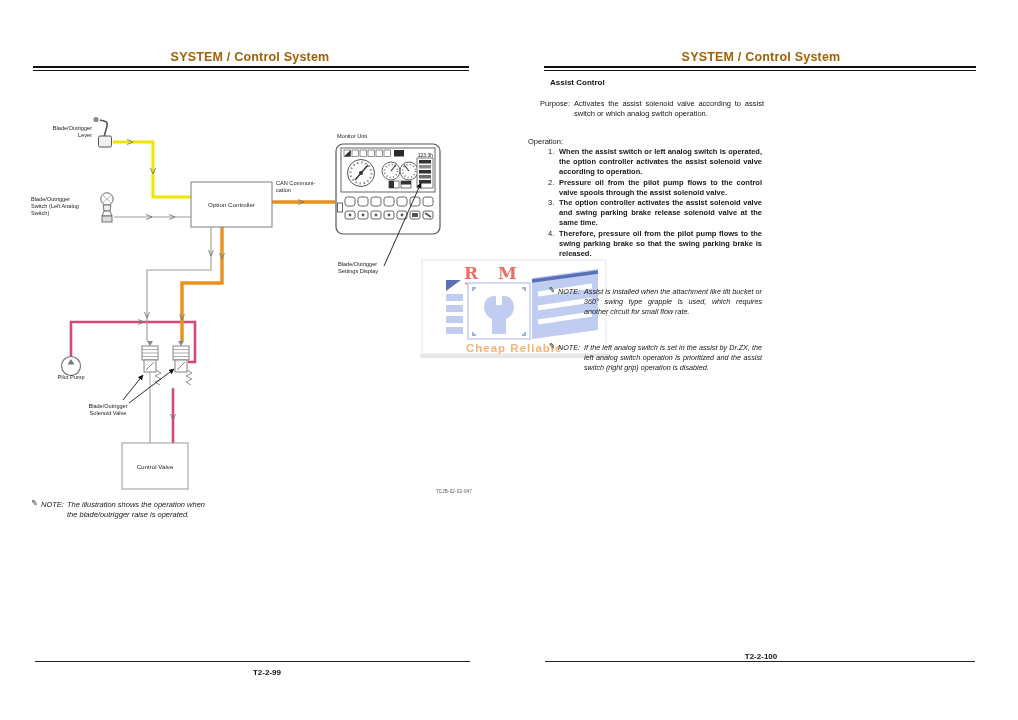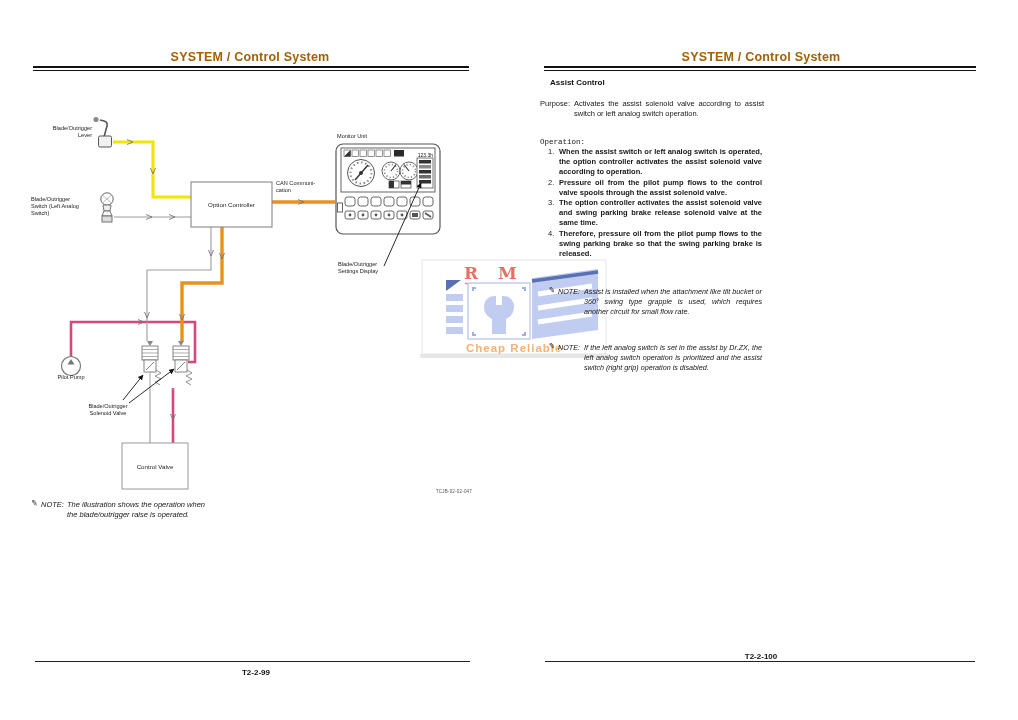--- a/index.html
+++ b/index.html
@@ -242,33 +242,33 @@
 <div class="abs code" style="left:410px;top:489px;width:62px;text-align:right;">TCJB-02-02-047</div>
 
 <div class="abs note-row body-col" style="left:30px;top:500px;width:230px;">
   <span class="note-icon">✎</span>
   <span class="note-label">NOTE:</span>
   <span class="note-text-pre">The illustration shows the operation when
 the blade/outrigger raise is operated.</span>
 </div>
 
 <div class="abs ftr-rule" style="left:35px;top:661px;width:435px;"></div>
-<div class="abs page-num" style="left:36px;top:668px;width:440px;">T2-2-99</div>
+<div class="abs page-num" style="left:47px;top:668px;width:440px;">T2-2-99</div>
 
 <div class="abs page-header" style="left:543px;top:50px;width:436px;">SYSTEM / Control System</div>
 <div class="abs hdr-rule" style="left:544px;top:66px;width:432px;"></div>
 
 <div class="abs sec-title" style="left:550px;top:78px;">Assist Control</div>
 
 <div class="abs purpose-row body-col" style="left:540px;top:99px;width:224px;">
   <span class="purpose-label">Purpose:</span>
-  <span class="purpose-text">Activates the assist solenoid valve according to assist switch or left analog switch operation.</span>
-</div>
-
-<div class="abs body-col" style="left:540px;top:137px;font-family:Liberation Mono, monospace;">Operation:</div>
+  <span class="purpose-text">Activates the assist solenoid valve according to assist switch or which analog switch operation.</span>
+</div>
+
+<div class="abs body-col" style="left:528px;top:137px;">Operation:</div>
 
 <div class="abs body-col" style="left:548px;top:147px;width:214px;">
   <div class="op-item">
     <span class="op-num">1.</span>
     <span class="op-text">When the assist switch or left analog switch is operated, the option controller activates the assist solenoid valve according to operation.</span>
   </div>
   <div class="op-item">
     <span class="op-num">2.</span>
     <span class="op-text">Pressure oil from the pilot pump flows to the control valve spools through the assist solenoid valve.</span>
   </div>

